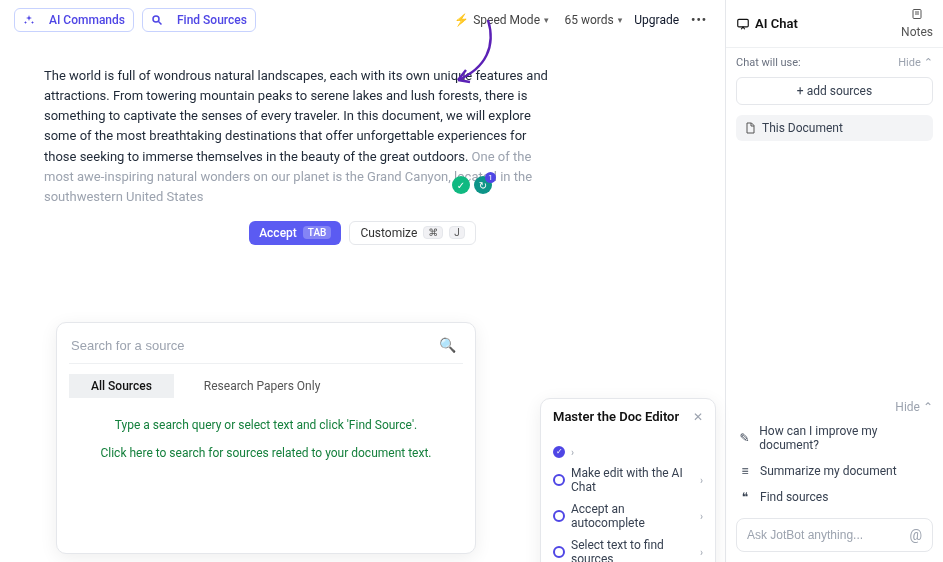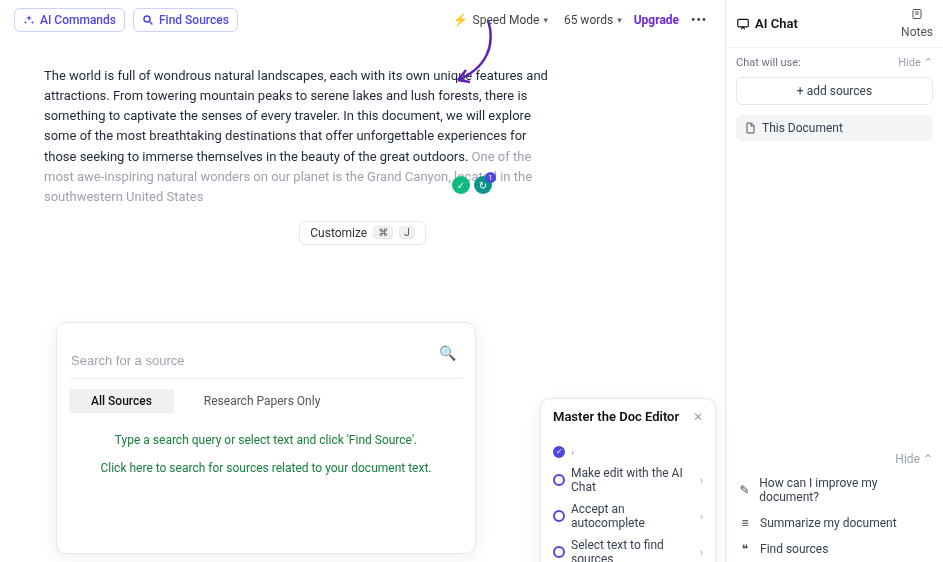--- a/index.html
+++ b/index.html
@@ -3,27 +3,27 @@
 <meta charset="utf-8">
 <style>
   * { box-sizing: border-box; margin: 0; padding: 0; }
   html, body { width: 943px; height: 562px; font-family: -apple-system, BlinkMacSystemFont, "Segoe UI", Roboto, Arial, sans-serif; font-size: 12px; color: #202124; background: #fff; overflow: hidden; }
   body { display: flex; }
 
   
   .main-col { position: relative; flex: 1; height: 100%; border-right: 1px solid #e5e7eb; }
 
   .topbar { display: flex; align-items: center; gap: 8px; padding: 8px 14px; }
-  .pill-btn { display: inline-flex; align-items: center; gap: 5px; border: 1px solid #c7d2fe; color: #4f46e5; background: #fff; border-radius: 6px; padding: 4px 8px; font-size: 12px; font-weight: 500; cursor: pointer; }
+  .pill-btn { display: inline-flex; align-items: center; gap: 14px; border: 1px solid #c7d2fe; color: #4f46e5; background: #fff; border-radius: 6px; padding: 4px 8px; font-size: 12px; font-weight: 500; cursor: pointer; }
   .pill-btn svg, .pill-btn .ico { width: 12px; height: 12px; display: inline-block; }
 
   .topbar .spacer { flex: 1; }
   .mode-btn { display: inline-flex; align-items: center; gap: 4px; color: #444; cursor: pointer; padding: 2px 4px; }
   .chev { font-size: 9px; color: #666; }
-  .link-upgrade { color: #6d28d9; cursor: pointer; font-weight: 700; }
+  .link-upgrade { color: #0f172a; cursor: pointer; font-weight: 400; }
   .more-dots { cursor: pointer; padding: 2px 4px; color: #444; font-weight: bold; letter-spacing: 1px; }
 
   
   .curve-arrow { position: absolute; left: 448px; top: 18px; width: 50px; height: 70px; pointer-events: none; }
 
   
   .doc-body { padding: 26px 40px 0 44px; max-width: 600px; line-height: 1.55; font-size: 13px; color: #1f2937; }
   .doc-body .ghost { color: #9ca3af; }
 
   .accept-bar { display: flex; gap: 8px; justify-content: center; margin-top: 14px; }
@@ -35,21 +35,21 @@
   
   .float-badges { position: absolute; left: 452px; top: 176px; display: flex; gap: 4px; }
   .float-badges .b { width: 18px; height: 18px; border-radius: 50%; display:flex; align-items:center; justify-content:center; color:#fff; font-size:10px; position:relative; }
   .float-badges .b1 { background:#10b981; }
   .float-badges .b2 { background:#0d9488; }
   .float-badges .count { position:absolute; top:-4px; right:-4px; width:11px; height:11px; background:#4f46e5; border-radius:50%; color:#fff; font-size:8px; display:flex; align-items:center; justify-content:center; }
 
   
   .search-panel { position: absolute; left: 56px; top: 322px; width: 420px; height: 232px; background:#fff; border:1px solid #e5e7eb; border-radius:10px; box-shadow:0 4px 18px rgba(0,0,0,.07); padding:10px 12px; display:flex; flex-direction:column; }
   .search-row { display:flex; align-items:center; border-bottom:1px solid #eef0f2; padding:4px 2px 10px; }
-  .search-row input { flex:1; border:none; outline:none; font-size:13px; color:#333;margin-top:16px; }
+  .search-row input { flex:1; border:none; outline:none; font-size:13px; color:#333; }
   .search-row input::placeholder { color:#9ca3af; }
   .search-row .mag { color:#666; font-size:14px; padding:0 4px; }
   .tab-row { display:flex; gap:8px; padding:10px 0; }
   .tab-chip { padding:5px 22px; border-radius:0; font-size:12px; cursor:pointer; }
   .tab-chip.active { background:#eef0f2; color:#111; font-weight:500; }
   .tab-chip:not(.active){ color:#555; }
   .search-empty { flex:1; display:flex; flex-direction:column; align-items:center; justify-content:flex-start; padding-top:10px; text-align:center; color:#15803d; font-size:12px; gap:14px; }
 
   
   .tutorial-card { position:absolute; left: 540px; top: 398px; width: 176px; background:#fff; border:1px solid #e5e7eb; border-radius:10px; box-shadow:0 4px 18px rgba(0,0,0,.07); padding:10px 12px 12px; font-size:12px; }
@@ -133,20 +133,24 @@
   </div>
 
   <div class="float-badges">
     <div class="b b1">✓</div>
     <div class="b b2">↻
       <div class="count">1</div>
     </div>
   </div>
 
   <div class="accept-bar">
+    <div class="accept-btn">
+      <span>Accept</span>
+      <span class="tab-badge">TAB</span>
+    </div>
     <div class="customize-btn">
       <span>Customize</span>
       <span class="kbd">⌘</span>
       <span class="kbd">J</span>
     </div>
   </div>
 
   <div class="search-panel">
     <div class="search-row">
       <input type="text" placeholder="Search for a source" style="">
@@ -249,14 +253,18 @@
     <div class="ps-item">
       <span class="ps-ico">≡</span>
       <span>Summarize my document</span>
     </div>
     <div class="ps-item">
       <span class="ps-ico">❝</span>
       <span>Find sources</span>
     </div>
   </div>
 
+  <div class="chat-input-wrap">
+    <input type="text" placeholder="Ask JotBot anything..." style="">
+    <span class="at">@</span>
+  </div>
 
 </div>
 
 </body></html>

